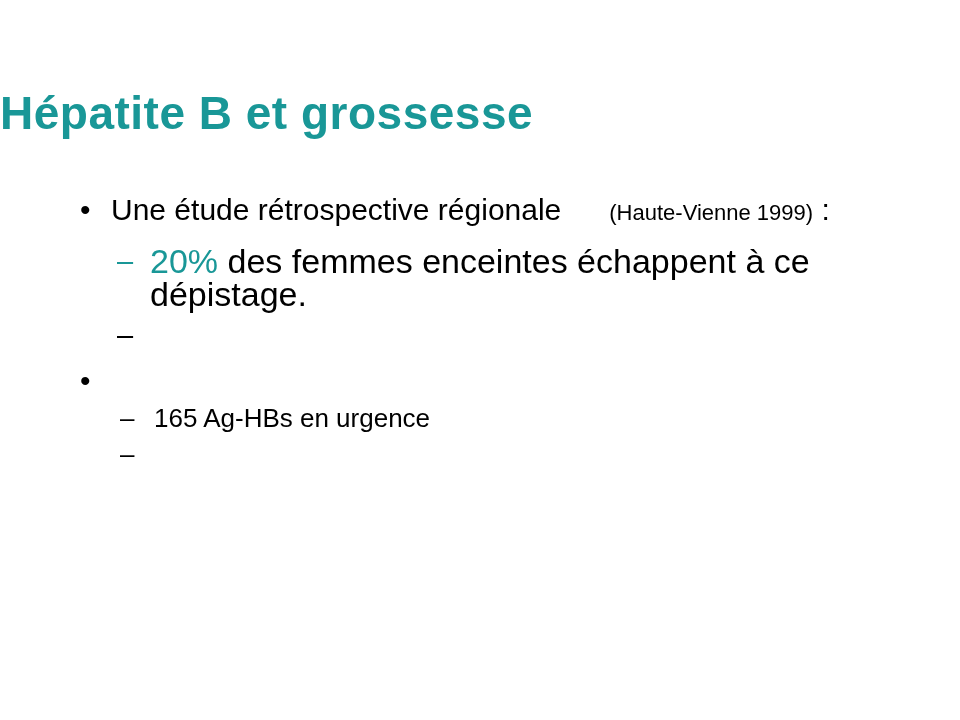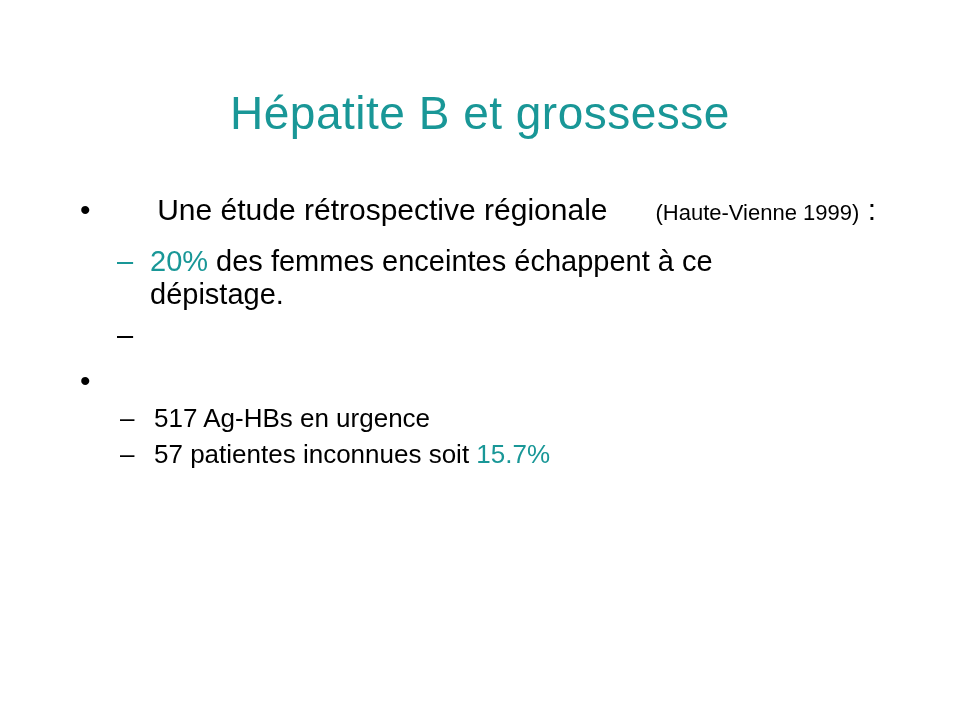--- a/index.html
+++ b/index.html
@@ -14,61 +14,60 @@
   }
   .slide {
     position: relative;
     width: 960px;
     height: 720px;
     background: #ffffff;
   }
   .title {
     margin: 86px 0 0 0;
     font-size: 46px;
-    font-weight: 400;
+    font-weight: 700;
     line-height: 55px;
-    text-align: center;
+    text-align: left;
     color: #199797;
     letter-spacing: 0.5px;
   }
   .content {
     margin: 50px 0 0 80px;
   }
   .item { display: flex; align-items: flex-start; }
 
   
   .l1 { margin-top: 10px; }
   .l1 .marker {
     flex: 0 0 31px;
     width: 31px;
     font-size: 30px;
     line-height: 37px;
   }
   .l1 .text {
     font-size: 30px;
     line-height: 37px;
     width: 765px;
-    text-align: right;
   }
   .annot {
     font-size: 22px;
     margin-left: 48px;
   }
 
   
   .l2 { margin-left: 37px; margin-top: 14px; }
   .l2.tight { margin-top: 8px; }
   .l2 .marker {
     flex: 0 0 33px;
     width: 33px;
     font-size: 29px;
     line-height: 33px;
   }
   .l2 .text {
-    font-size: 29px;
+    font-size: 34px;
     line-height: 33px;
     width: 670px;
   }
 
   
   .l2s { margin-left: 40px; margin-top: 2px; }
   .l2s .marker {
     flex: 0 0 34px;
     width: 34px;
     font-size: 26px;
@@ -104,22 +103,21 @@
     <div class="item l2 tight">
       <span class="marker">–</span>
     </div>
 
     <div class="item l1">
       <span class="marker">•</span>
     </div>
 
     <div class="item l2s">
       <span class="marker">–</span>
-      <div class="text">517 Ag-HBs en urgence</div>
+      <div class="text">165 Ag-HBs en urgence</div>
     </div>
 
     <div class="item l2s">
       <span class="marker">–</span>
-      <div class="text"><span>57 patientes inconnues soit </span><span class="accent">15.7%</span></div>
     </div>
 
   </div>
 </div>
 
 </body></html>

